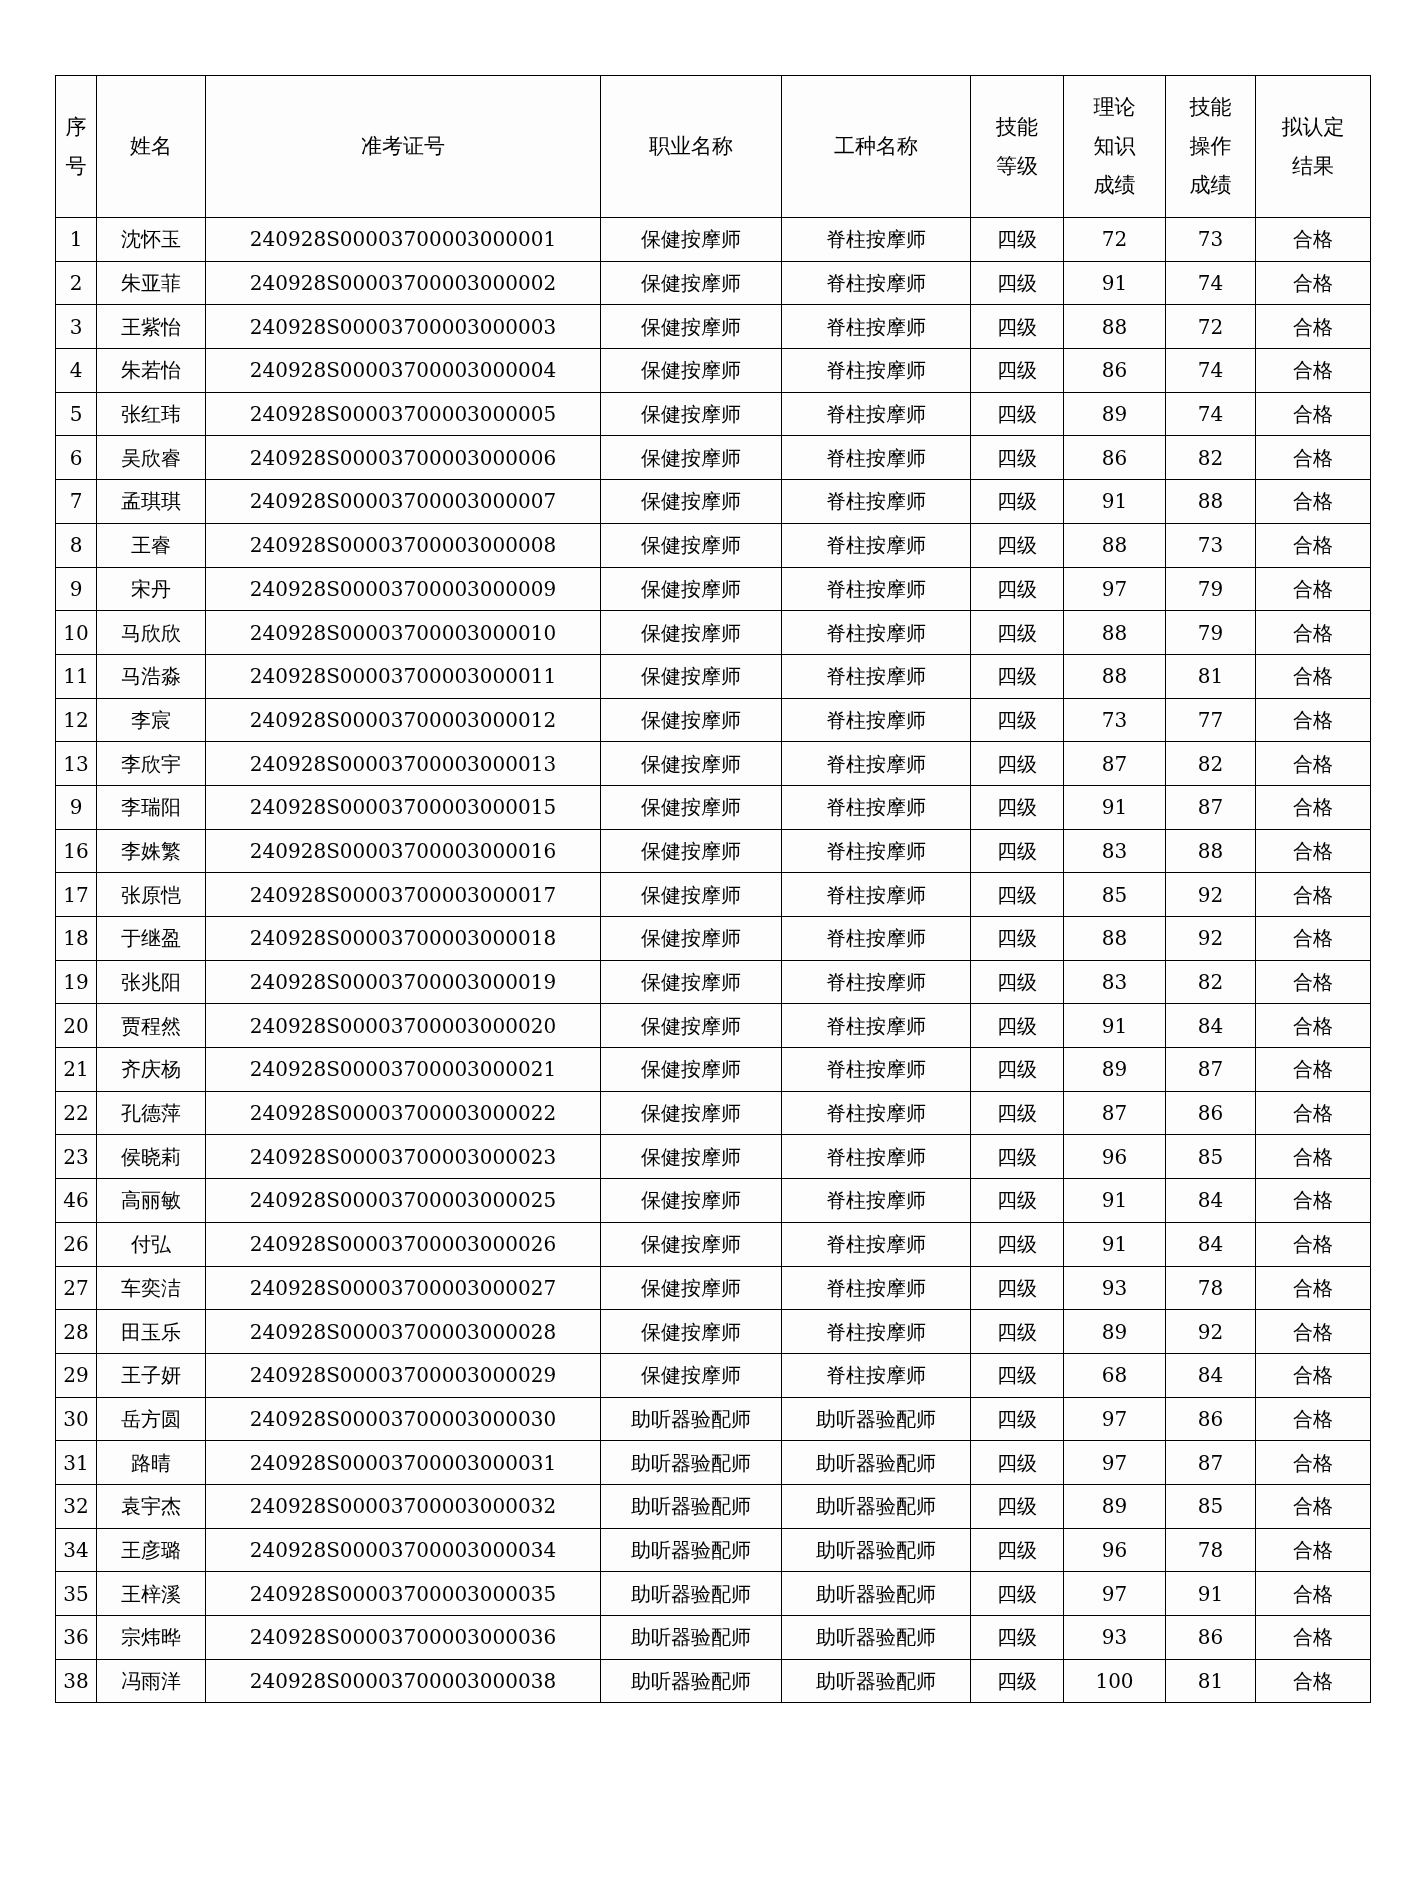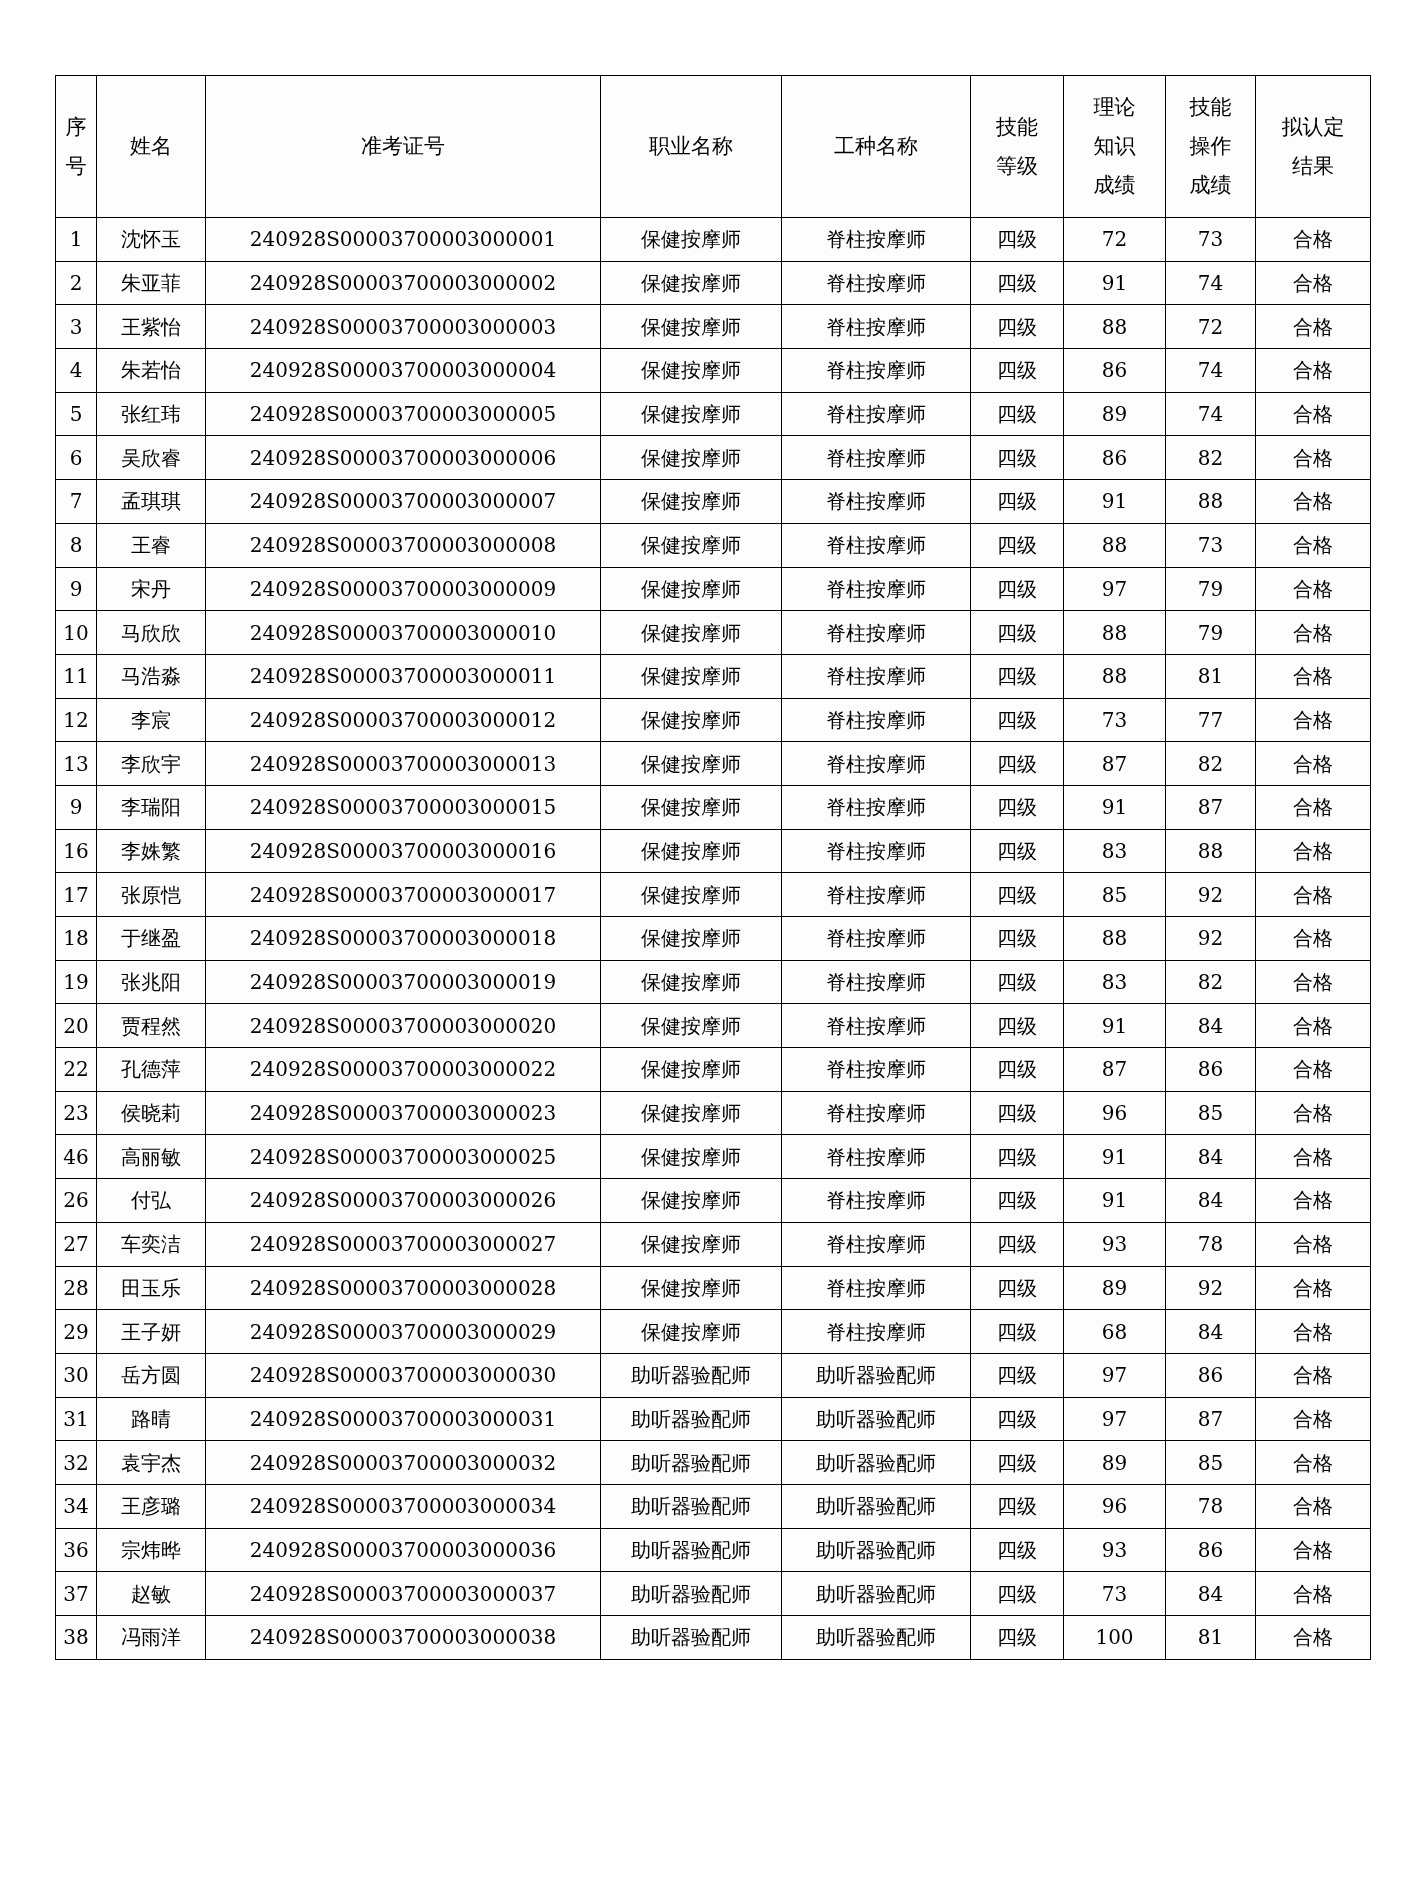--- a/index.html
+++ b/index.html
@@ -296,20 +296,31 @@
           <td>贾程然</td>
           <td>240928S00003700003000020</td>
           <td>保健按摩师</td>
           <td>脊柱按摩师</td>
           <td>四级</td>
           <td>91</td>
           <td>84</td>
           <td>合格</td>
         </tr>
         <tr>
+          <td>21</td>
+          <td>齐庆杨</td>
+          <td>240928S00003700003000021</td>
+          <td>保健按摩师</td>
+          <td>脊柱按摩师</td>
+          <td>四级</td>
+          <td>89</td>
+          <td>87</td>
+          <td>合格</td>
+        </tr>
+        <tr>
           <td>22</td>
           <td>孔德萍</td>
           <td>240928S00003700003000022</td>
           <td>保健按摩师</td>
           <td>脊柱按摩师</td>
           <td>四级</td>
           <td>87</td>
           <td>86</td>
           <td>合格</td>
         </tr>
@@ -417,39 +428,39 @@
           <td>王彦璐</td>
           <td>240928S00003700003000034</td>
           <td>助听器验配师</td>
           <td>助听器验配师</td>
           <td>四级</td>
           <td>96</td>
           <td>78</td>
           <td>合格</td>
         </tr>
         <tr>
+          <td>35</td>
+          <td>王梓溪</td>
+          <td>240928S00003700003000035</td>
+          <td>助听器验配师</td>
+          <td>助听器验配师</td>
+          <td>四级</td>
+          <td>97</td>
+          <td>91</td>
+          <td>合格</td>
+        </tr>
+        <tr>
           <td>36</td>
           <td>宗炜晔</td>
           <td>240928S00003700003000036</td>
           <td>助听器验配师</td>
           <td>助听器验配师</td>
           <td>四级</td>
           <td>93</td>
           <td>86</td>
-          <td>合格</td>
-        </tr>
-        <tr>
-          <td>37</td>
-          <td>赵敏</td>
-          <td>240928S00003700003000037</td>
-          <td>助听器验配师</td>
-          <td>助听器验配师</td>
-          <td>四级</td>
-          <td>73</td>
-          <td>84</td>
           <td>合格</td>
         </tr>
         <tr>
           <td>38</td>
           <td>冯雨洋</td>
           <td>240928S00003700003000038</td>
           <td>助听器验配师</td>
           <td>助听器验配师</td>
           <td>四级</td>
           <td>100</td>

